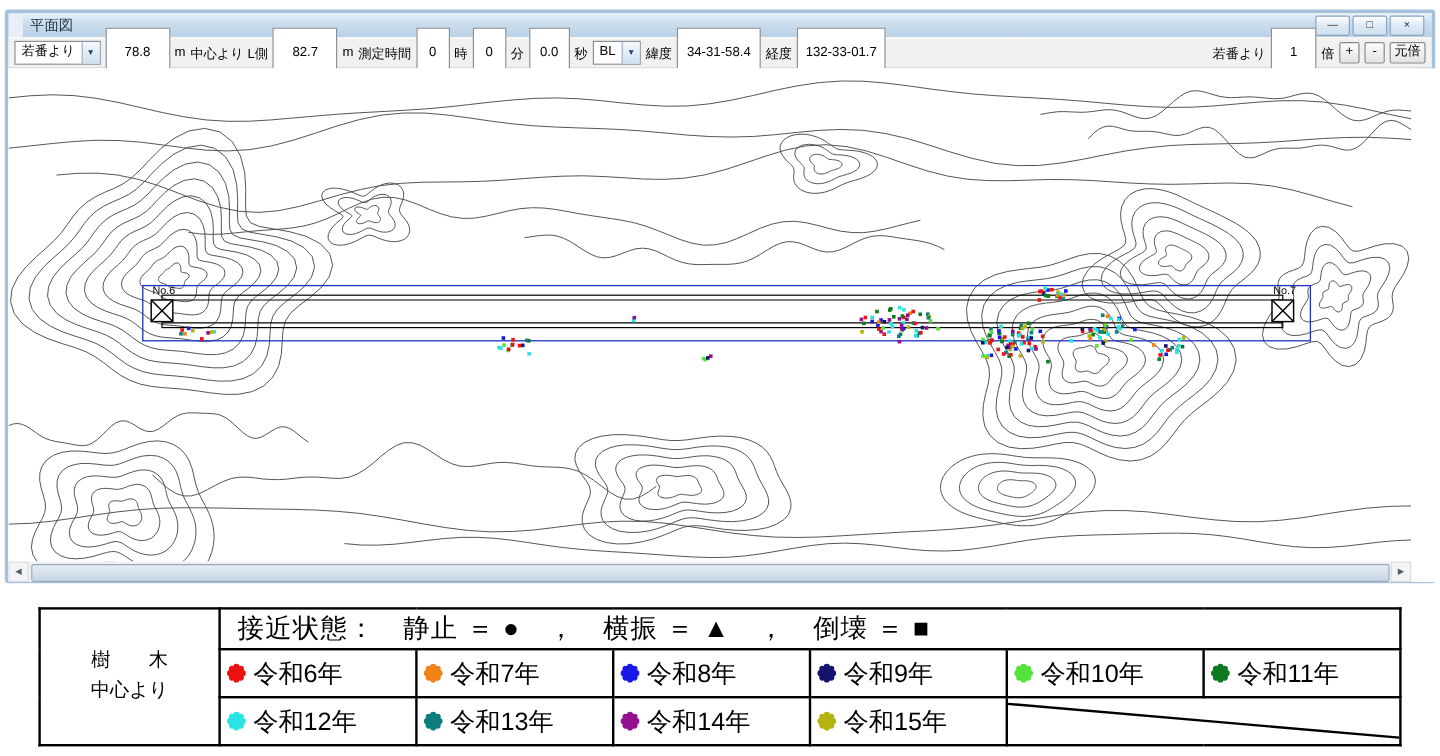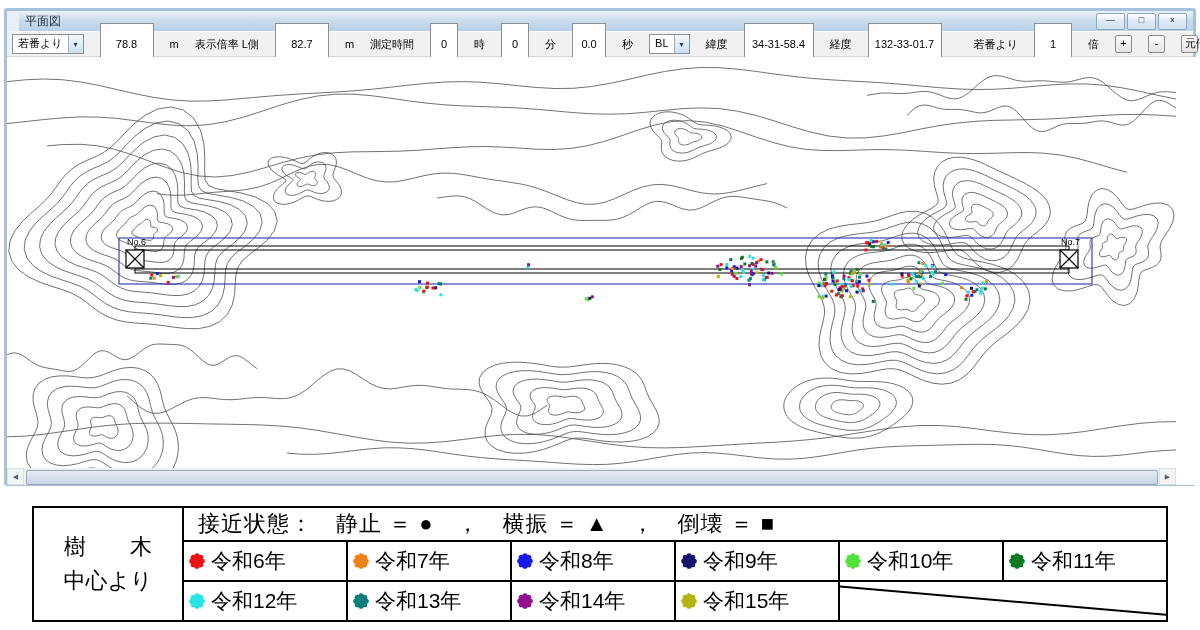--- a/index.html
+++ b/index.html
@@ -11,21 +11,21 @@
           border:3px solid #a6c1dc;border-radius:3px;background:#e9eff6;box-sizing:border-box;}
   .titlebar{height:20px;display:flex;align-items:center;padding:0 6px;
             background:linear-gradient(#e9f2fa,#cadded 45%,#b9d1e7);font-size:12px;margin-left:12px;}
   .titlebar .title{color:#1c2e40;}
   .win-buttons{margin-left:auto;display:flex;gap:2px;}
   .win-btn{width:27px;height:15px;font-size:9px;line-height:13px;text-align:center;
            background:linear-gradient(#ffffff,#dde9f5 50%,#cfe0ef);
            border:1px solid #8aa7c2;border-radius:2px;color:#333;cursor:default;}
 
   .toolbar{height:24px;background:#f1f1f1;border-top:1px solid #fafafa;border-bottom:1px solid #d4d4d4;
-           display:flex;align-items:center;padding:0 5px;gap:16px;font-size:11px;white-space:nowrap;}
+           display:flex;align-items:center;padding:0 5px;gap:4px;font-size:11px;white-space:nowrap;}
   .tb-label{color:#000;}
   .tb-field{height:15px;line-height:15px;background:#fff;border:1px solid #8a8f98;
             padding:13px 3px;text-align:center;font-size:11px;}
   .tb-combo{height:18px;display:flex;align-items:stretch;background:#fff;border:1px solid #8a8f98;}
   .tb-combo .val{padding:0 5px;line-height:16px;}
   .tb-combo .arrow{width:14px;display:flex;align-items:center;justify-content:center;font-size:7px;
                    color:#23456a;background:linear-gradient(#f3f9fd,#cfe0f0);border-left:1px solid #9cb0c4;}
   .tb-btn{height:18px;min-width:17px;box-sizing:border-box;background:linear-gradient(#fdfdfd,#e3e3e3);
           border:1px solid #8a8a8a;border-radius:2px;font-size:11px;line-height:15px;
           text-align:center;padding:0 3px;cursor:default;}
@@ -43,21 +43,21 @@
             border:1px solid #dcdfe2;color:#55606b;font-size:7px;text-align:center;line-height:15px;cursor:default;}
   .vthumb{position:absolute;left:2px;width:13px;top:188px;height:38px;
           background:linear-gradient(90deg,#e6ecf3,#c6d5e6);border:1px solid #98a7ba;border-radius:2px;cursor:default;}
   .hthumb{position:absolute;top:2px;height:13px;left:19px;width:1130px;
           background:linear-gradient(#e6ecf3,#c6d5e6);border:1px solid #98a7ba;border-radius:2px;cursor:default;}
 
   
   .legend{position:absolute;left:32px;top:506px;width:1136px;border-collapse:collapse;
           table-layout:fixed;font-size:21px;background:#fff;}
   .legend td{border:2px solid #000;box-sizing:border-box;overflow:hidden;}
-  .legend .hdr{text-align:center;line-height:1.55;font-size:22px;}
+  .legend .hdr{text-align:center;line-height:1.55;font-size:16px;}
   .legend .approach{padding-left:14px;font-size:22px;letter-spacing:1px;height:34px;}
   .legend .ycell{height:40px;padding-left:3px;white-space:nowrap;}
   .legend .ycell svg{vertical-align:middle;margin-right:4px;}
   .legend .ycell span{vertical-align:middle;}
   .diag{position:relative;padding:0;}
   .diag svg{position:absolute;left:0;top:0;width:100%;height:100%;}
 </style>
 </head>
 <body>
 <div id="stage">
@@ -73,21 +73,21 @@
     </span>
   </div>
 
   <div class="toolbar">
     <span class="tb-combo">
       <span class="val">若番より</span>
       <span class="arrow">▼</span>
     </span>
     <span class="tb-field" style="min-width:46px">78.8</span>
     <span class="tb-label">m</span>
-    <span class="tb-label">表示倍率 L側</span>
+    <span class="tb-label">中心より L側</span>
     <span class="tb-field" style="min-width:46px">82.7</span>
     <span class="tb-label">m</span>
     <span class="tb-label">測定時間</span>
     <span class="tb-field" style="min-width:20px">0</span>
     <span class="tb-label">時</span>
     <span class="tb-field" style="min-width:20px">0</span>
     <span class="tb-label">分</span>
     <span class="tb-field" style="min-width:26px">0.0</span>
     <span class="tb-label">秒</span>
     <span class="tb-combo">

